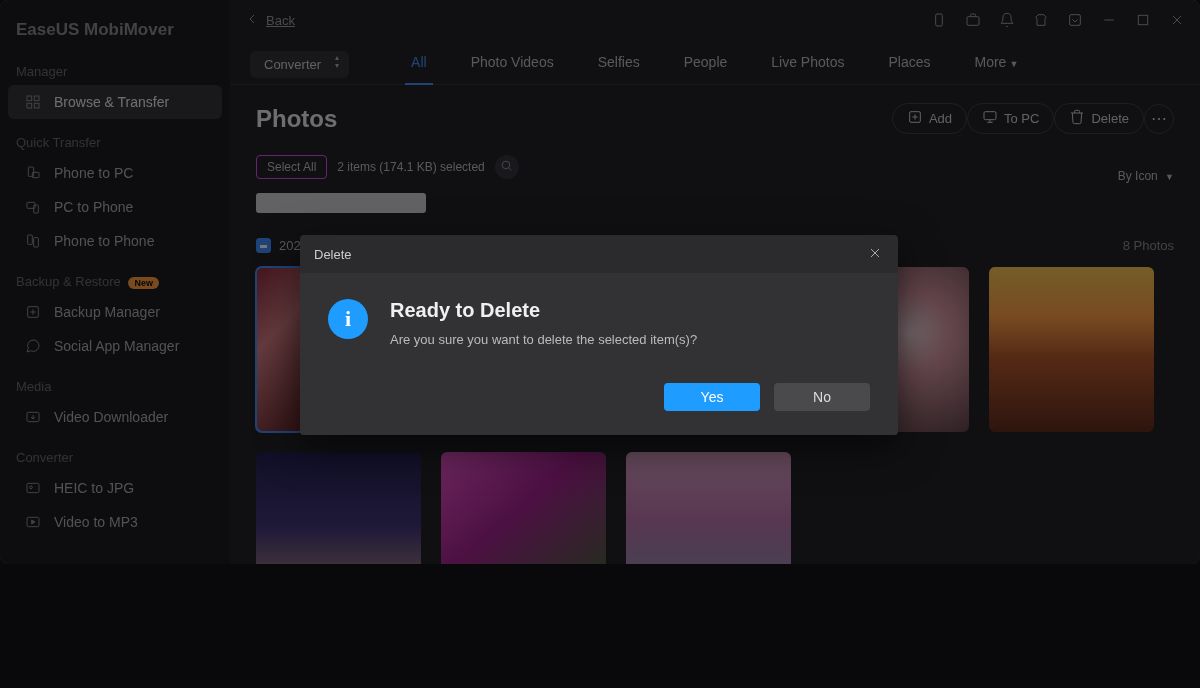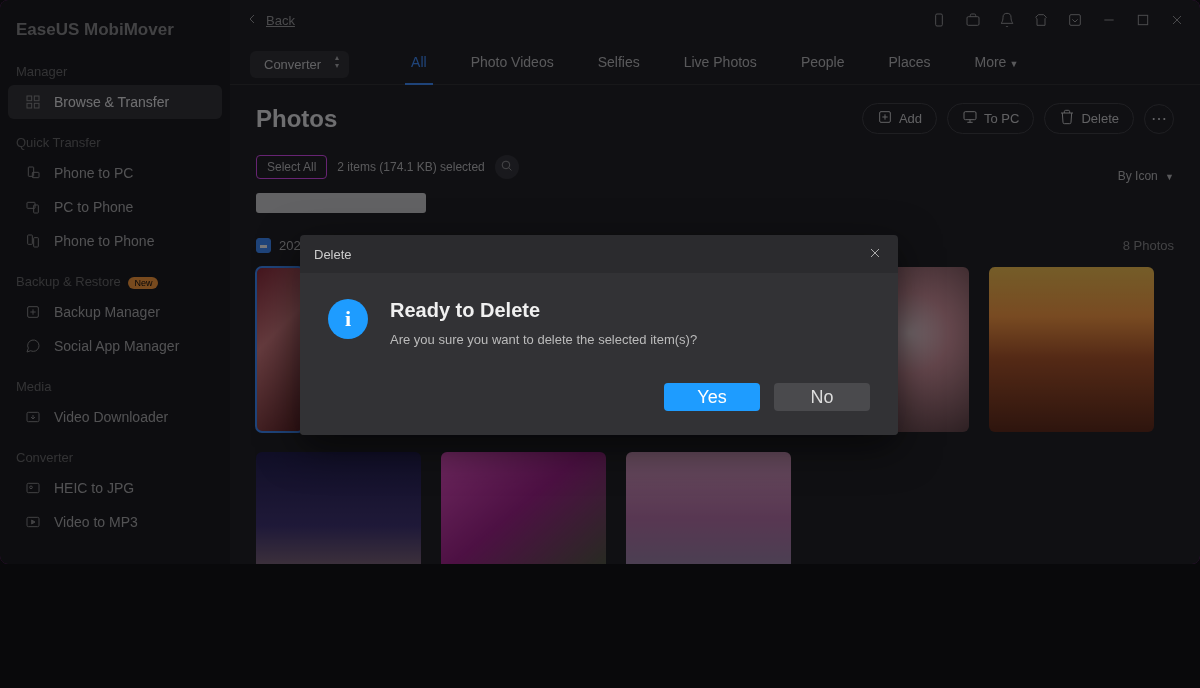--- a/index.html
+++ b/index.html
@@ -4,38 +4,38 @@
 <style>
 * { margin: 0; padding: 0; box-sizing: border-box; font-family: -apple-system, "Segoe UI", Arial, sans-serif; }
 body { width: 1200px; height: 688px; background: #0a0a0a; overflow: hidden; position: relative; }
 .app { width: 1200px; height: 564px; background: #a21caf; display: flex; border-radius: 8px; overflow: hidden; }
 .sidebar { width: 230px; background: #131314; padding-top: 12px; flex-shrink: 0; }
 .logo { color: #888; font-size: 17px; font-weight: 600; padding: 8px 16px 18px 16px; }
 .section-label { color: #666; font-size: 13px; padding: 6px 16px; }
 .nav-item { display: flex; align-items: center; gap: 12px; padding: 8px 16px; color: #aaa; font-size: 14px; cursor: pointer; border-radius: 6px; margin: 0 8px; }
 .nav-item.active { background: #2e2e30; color: #e8e8e8; font-weight: 500; }
 .nav-item .icon { width: 18px; height: 18px; display: flex; align-items: center; justify-content: center; color: #888; flex-shrink: 0; }
-.badge-new { background: #ff9933; color: #000; font-size: 9px; padding: 1px 6px; border-radius: 8px; margin-left: 4px; font-weight: 400; }
+.badge-new { background: #ff9933; color: #000; font-size: 9px; padding: 1px 6px; border-radius: 8px; margin-left: 4px; font-weight: 700; }
 .main { flex: 1; display: flex; flex-direction: column; background: #1a1a1c; position: relative; }
 .titlebar { height: 40px; display: flex; align-items: center; justify-content: space-between; padding: 0 14px; }
 .back-btn { display: flex; align-items: center; gap: 6px; color: #999; font-size: 13px; cursor: pointer; text-decoration: underline; }
 .win-controls { display: flex; gap: 16px; color: #999; }
 .win-controls > * { cursor: pointer; width: 18px; height: 18px; display: flex; align-items: center; justify-content: center; }
 .tabbar { display: flex; align-items: center; padding: 4px 20px 0 20px; gap: 0; border-bottom: 1px solid #2a2a2c; }
 .dropdown { background: #2a2a2d; color: #ccc; padding: 6px 28px 6px 14px; border-radius: 6px; font-size: 13px; position: relative; margin-right: 40px; }
 .dropdown::after { content: ""; position: absolute; right: 10px; top: 50%; transform: translateY(-50%); display: flex; flex-direction: column; }
 .dd-arrows { position: absolute; right: 10px; top: 3px; color: #aaa; font-size: 8px; line-height: 8px; }
 .tab { color: #bbb; font-size: 14px; padding: 10px 22px 14px 22px; cursor: pointer; position: relative; }
 .tab.active { color: #3b8cff; }
 .tab.active::after { content: ""; position: absolute; left: 16px; right: 16px; bottom: -1px; height: 2px; background: #3b8cff; }
 .more-caret { font-size: 9px; margin-left: 3px; }
 .content { padding: 18px 26px; flex: 1; overflow: auto; }
 .header-row { display: flex; align-items: center; justify-content: space-between; }
 .page-title { color: #e8e8e8; font-size: 24px; font-weight: 600; }
-.actions { display: flex; gap: 10px; align-items: center; }
+.actions { display: flex; gap: 0; align-items: center; }
 .pill-btn { border: 1px solid #3a3a3d; border-radius: 16px; padding: 5px 14px; color: #ccc; font-size: 13px; display: flex; align-items: center; gap: 6px; cursor: pointer; }
 .ellipsis-btn { width: 30px; height: 30px; border: 1px solid #3a3a3d; border-radius: 50%; display: flex; align-items: center; justify-content: center; color: #ccc; cursor: pointer; }
 .toolbar-row { display: flex; align-items: center; justify-content: space-between; margin-top: 16px; }
 .tool-left { display: flex; align-items: center; gap: 10px; }
 .select-all { border: 1px solid #d946ef; border-radius: 4px; padding: 4px 10px; color: #bbb; font-size: 12px; cursor: pointer; }
 .sel-info { color: #bbb; font-size: 12px; }
 .search-circle { width: 24px; height: 24px; border-radius: 50%; background: #2e2e31; display: flex; align-items: center; justify-content: center; color: #aaa; cursor: pointer; }
 .sort-by { color: #bbb; font-size: 12px; cursor: pointer; margin-top: 19px; }
 .prog-bar { height: 20px; width: 170px; background: #cfcfcf; border-radius: 3px; margin-top: 10px; }
 .date-row { display: flex; align-items: center; justify-content: space-between; margin-top: 25px; }
@@ -56,21 +56,21 @@
 .dim-overlay { position: absolute; inset: 0; background: rgba(10,10,12,0.55); pointer-events: none; }
 .modal { position: absolute; left: 300px; top: 235px; width: 598px; background: #2b2b2e; border-radius: 4px; box-shadow: 0 12px 40px rgba(0,0,0,0.6); z-index: 20; }
 .modal-head { display: flex; align-items: center; justify-content: space-between; padding: 10px 14px; color: #ccc; font-size: 13px; }
 .modal-close { color: #aaa; cursor: pointer; width: 18px; height: 18px; display: flex; align-items: center; justify-content: center; }
 .modal-body { background: #323235; padding: 26px 28px 24px 28px; border-radius: 0 0 4px 4px; }
 .modal-row { display: flex; gap: 22px; align-items: flex-start; }
 .info-icon { width: 40px; height: 40px; border-radius: 50%; background: #1e9cff; color: #fff; display: flex; align-items: center; justify-content: center; font-size: 22px; font-weight: 700; font-family: Georgia, serif; flex-shrink: 0; }
 .modal-title { color: #f0f0f0; font-size: 20px; font-weight: 600; margin-bottom: 10px; }
 .modal-text { color: #bbb; font-size: 13px; }
 .modal-actions { display: flex; gap: 14px; justify-content: flex-end; margin-top: 36px; }
-.btn { width: 96px; height: 28px; border-radius: 4px; display: flex; align-items: center; justify-content: center; font-size: 18px; cursor: pointer; }
+.btn { width: 96px; height: 28px; border-radius: 4px; display: flex; align-items: center; justify-content: center; font-size: 14px; cursor: pointer; }
 .btn-primary { background: #1e9cff; color: #fff; }
 .btn-secondary { background: #4a4a4d; color: #ddd; }
 svg { width: 16px; height: 16px; stroke: currentColor; fill: none; stroke-width: 1.5; }
 .spacer { height: 10px; }
 </style>
 </head>
 <body>
 
 <div class="app">
 
@@ -232,22 +232,22 @@
     </div>
 
     <div class="tabbar">
       <div class="dropdown">
         <span>Converter</span>
         <span class="dd-arrows">▴<br>▾</span>
       </div>
       <div class="tab active">All</div>
       <div class="tab">Photo Videos</div>
       <div class="tab">Selfies</div>
+      <div class="tab">People</div>
       <div class="tab">Live Photos</div>
-      <div class="tab">People</div>
       <div class="tab">Places</div>
       <div class="tab"><span>More</span><span class="more-caret">▼</span></div>
     </div>
 
     <div class="content">
       <div class="header-row">
         <div class="page-title">Photos</div>
         <div class="actions">
           <div class="pill-btn">
             <span><svg viewBox="0 0 24 24">

